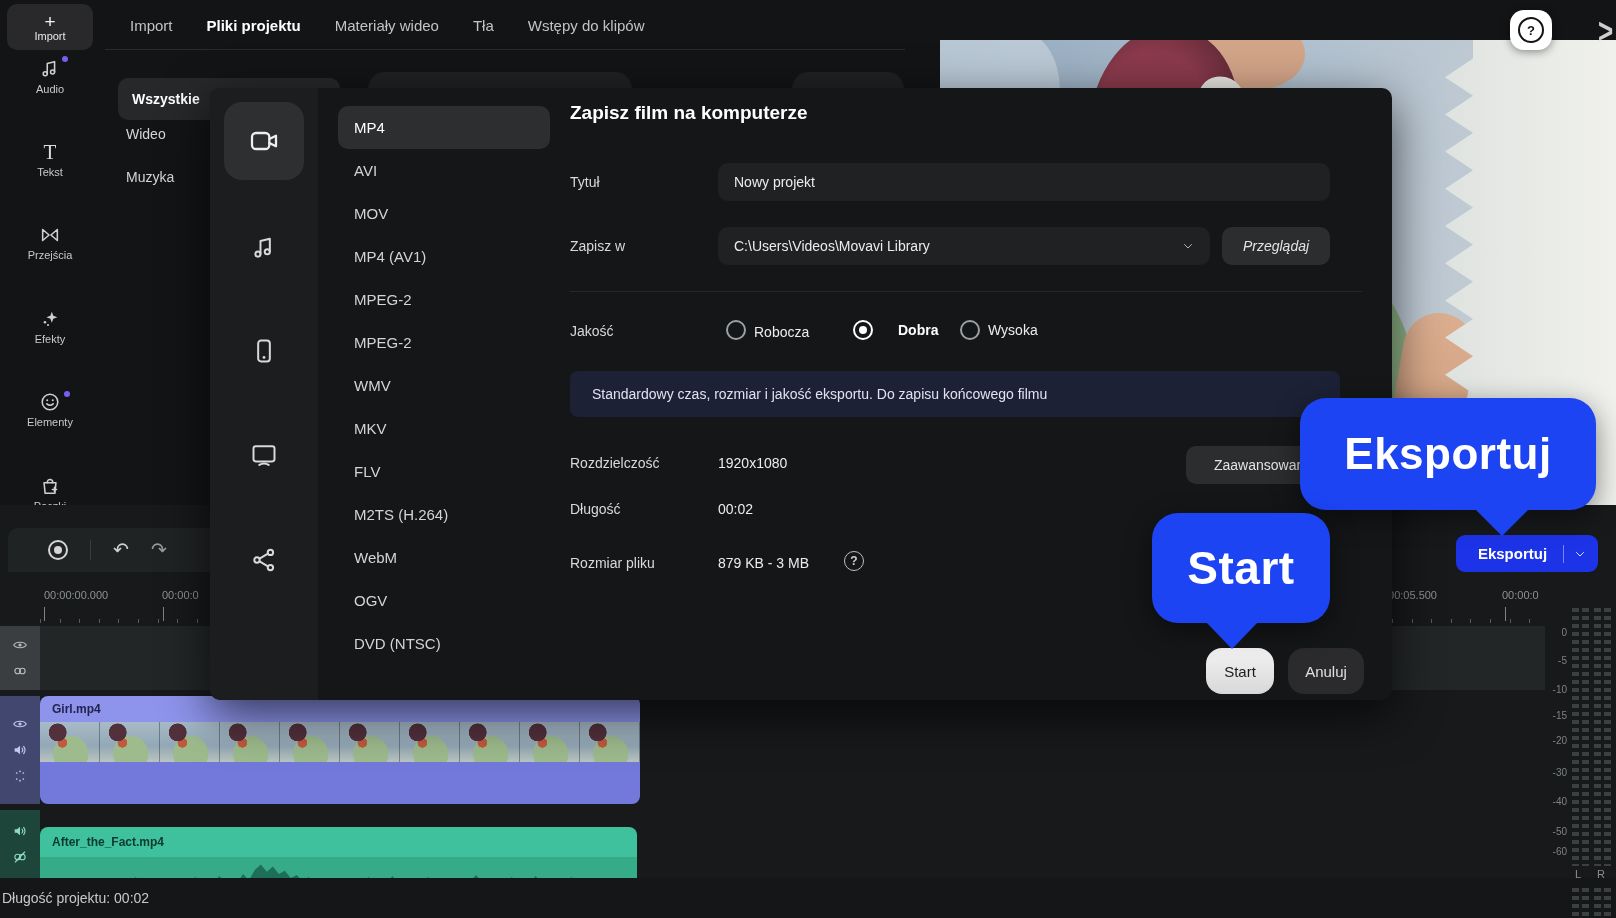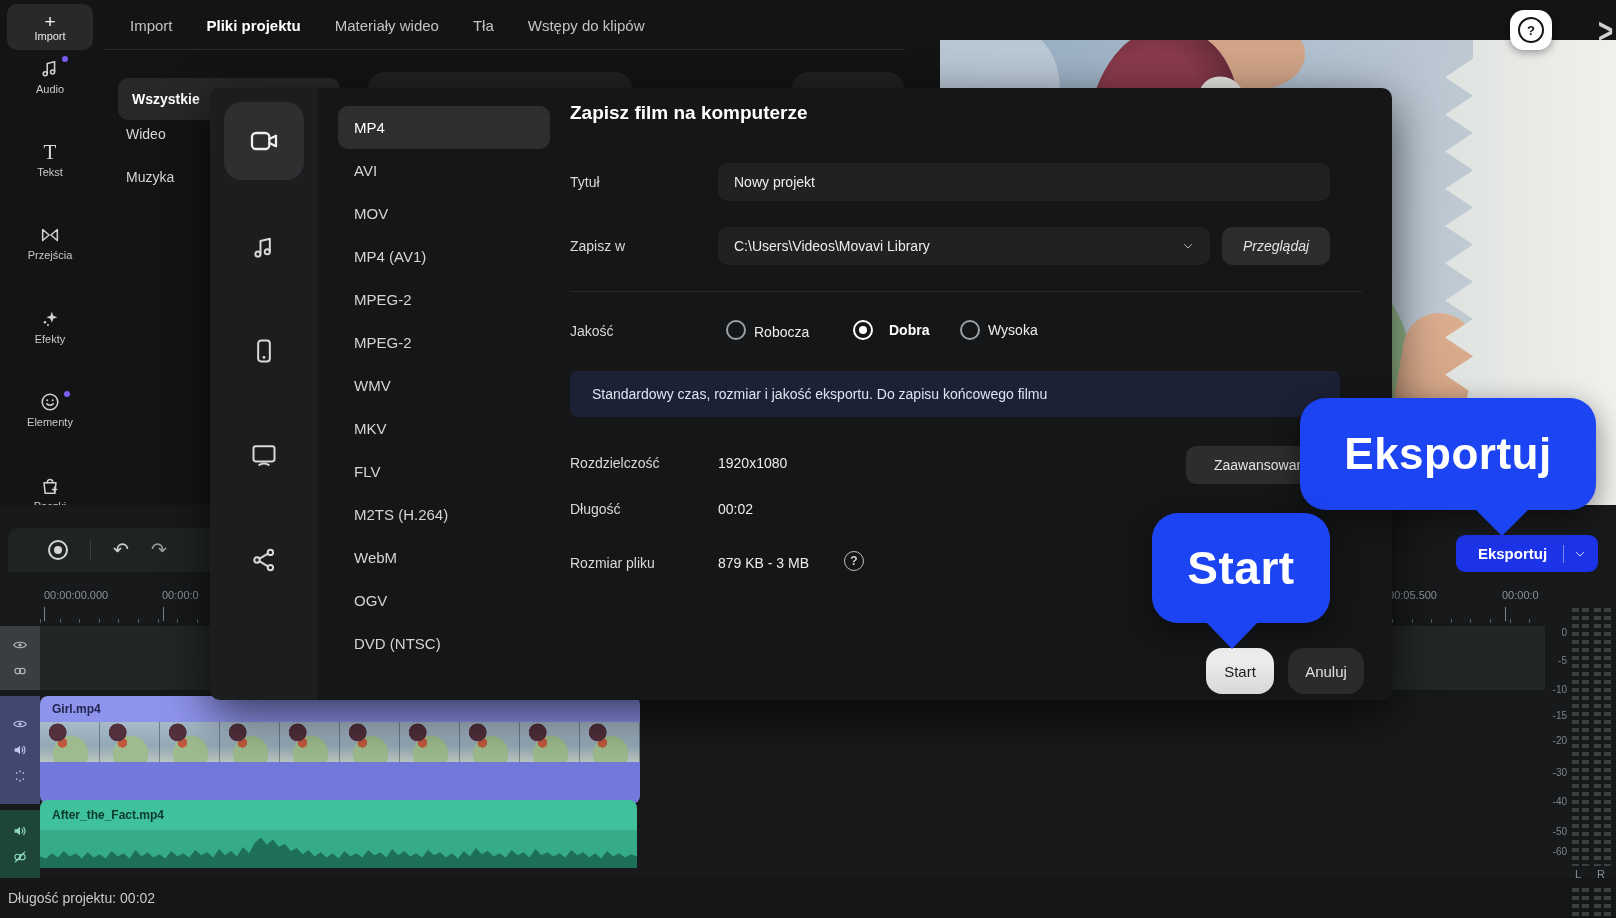--- a/index.html
+++ b/index.html
@@ -251,32 +251,32 @@
           </svg>
         </span>
       <span class="ic">
           <svg width="16" height="16" viewBox="0 0 24 24">
             <circle cx="8.5" cy="12" r="4.2"></circle>
             <circle cx="15.5" cy="12" r="4.2"></circle>
             <path d="M5 19.5 L19 4.5"></path>
           </svg>
         </span>
     </div>
-    <div class="abs" style="left:40px;top:295px;width:597px;height:80px;border-radius:8px;overflow:hidden;">
+    <div class="abs" style="left:40px;top:322px;width:597px;height:80px;border-radius:8px;overflow:hidden;">
       <div style="height:30px;background:#3fc19d;display:flex;align-items:center;padding-left:12px;">
         <span class="cliplabel" style="color:#0c3a2c;">After_the_Fact.mp4</span>
       </div>
       <div style="height:38px;background:#36ab88;position:relative;">
         <svg width="100%" height="38" viewBox="0 0 600 36" preserveAspectRatio="none" style="display:block;">
           <path fill="#1e6f57" d="M0,36 L0,25 L6,27 L12,22 L18,26 L24,20 L30,25 L36,22 L42,27 L48,21 L54,26 L60,23 L66,27 L72,20 L78,25 L84,22 L90,27 L96,19 L102,25 L108,21 L114,26 L120,23 L126,27 L132,20 L138,25 L144,22 L150,26 L156,19 L162,24 L168,21 L174,26 L180,18 L186,24 L192,20 L198,25 L204,16 L210,22 L216,12 L222,7 L228,14 L234,9 L240,16 L246,13 L252,20 L258,17 L264,23 L270,19 L276,25 L282,21 L288,26 L294,22 L300,27 L306,20 L312,25 L318,22 L324,26 L330,19 L336,24 L342,21 L348,26 L354,18 L360,24 L366,20 L372,25 L378,22 L384,26 L390,19 L396,24 L402,21 L408,26 L414,22 L420,27 L426,20 L432,25 L438,17 L444,23 L450,20 L456,25 L462,22 L468,26 L474,19 L480,24 L486,21 L492,26 L498,18 L504,24 L510,21 L516,25 L522,22 L528,26 L534,19 L540,24 L546,21 L552,26 L558,22 L564,27 L570,20 L576,25 L582,22 L588,26 L594,23 L600,25 L600,36 Z"></path>
         </svg>
       </div>
     </div>
 
-    <div class="abs" style="left:0;top:373px;width:1616px;height:40px;background:#141617;display:flex;align-items:center;padding-left:8px;box-sizing:border-box;">
+    <div class="abs" style="left:0;top:373px;width:1616px;height:40px;background:#141617;display:flex;align-items:center;padding-left:2px;box-sizing:border-box;">
       <span style="font-size:14px;color:#c9c9c9;">Długość projektu: 00:02</span>
     </div>
 
     <div class="abs" style="left:1545px;top:95px;width:71px;height:318px;">
       <span class="abs mlab" style="left:4px;top:27px;">0</span>
       <span class="abs mlab" style="left:4px;top:55px;">-5</span>
       <span class="abs mlab" style="left:4px;top:84px;">-10</span>
       <span class="abs mlab" style="left:4px;top:110px;">-15</span>
       <span class="abs mlab" style="left:4px;top:135px;">-20</span>
       <span class="abs mlab" style="left:4px;top:167px;">-30</span>
@@ -386,21 +386,21 @@
       <span>Przeglądaj</span>
     </div>
 
     <div class="abs" style="left:360px;top:203px;width:792px;height:1px;background:#272727;"></div>
 
     <div class="dlabel abs" style="left:360px;top:235px;">Jakość</div>
     <div class="abs" style="left:516px;top:232px;display:flex;align-items:flex-end;gap:8px;">
       <span class="radio"></span>
       <span class="dvalue">Robocza</span>
     </div>
-    <div class="abs" style="left:643px;top:232px;display:flex;align-items:center;gap:16px;">
+    <div class="abs" style="left:643px;top:232px;display:flex;align-items:center;gap:25px;">
       <span class="radio sel"></span>
       <span class="dvalue" style="font-weight:bold;color:#fff;">Dobra</span>
     </div>
     <div class="abs" style="left:750px;top:232px;display:flex;align-items:center;gap:8px;">
       <span class="radio"></span>
       <span class="dvalue">Wysoka</span>
     </div>
 
     <div class="banner abs" style="left:360px;top:283px;width:770px;height:46px;box-sizing:border-box;">
       <span>Standardowy czas, rozmiar i jakość eksportu. Do zapisu końcowego filmu</span>

